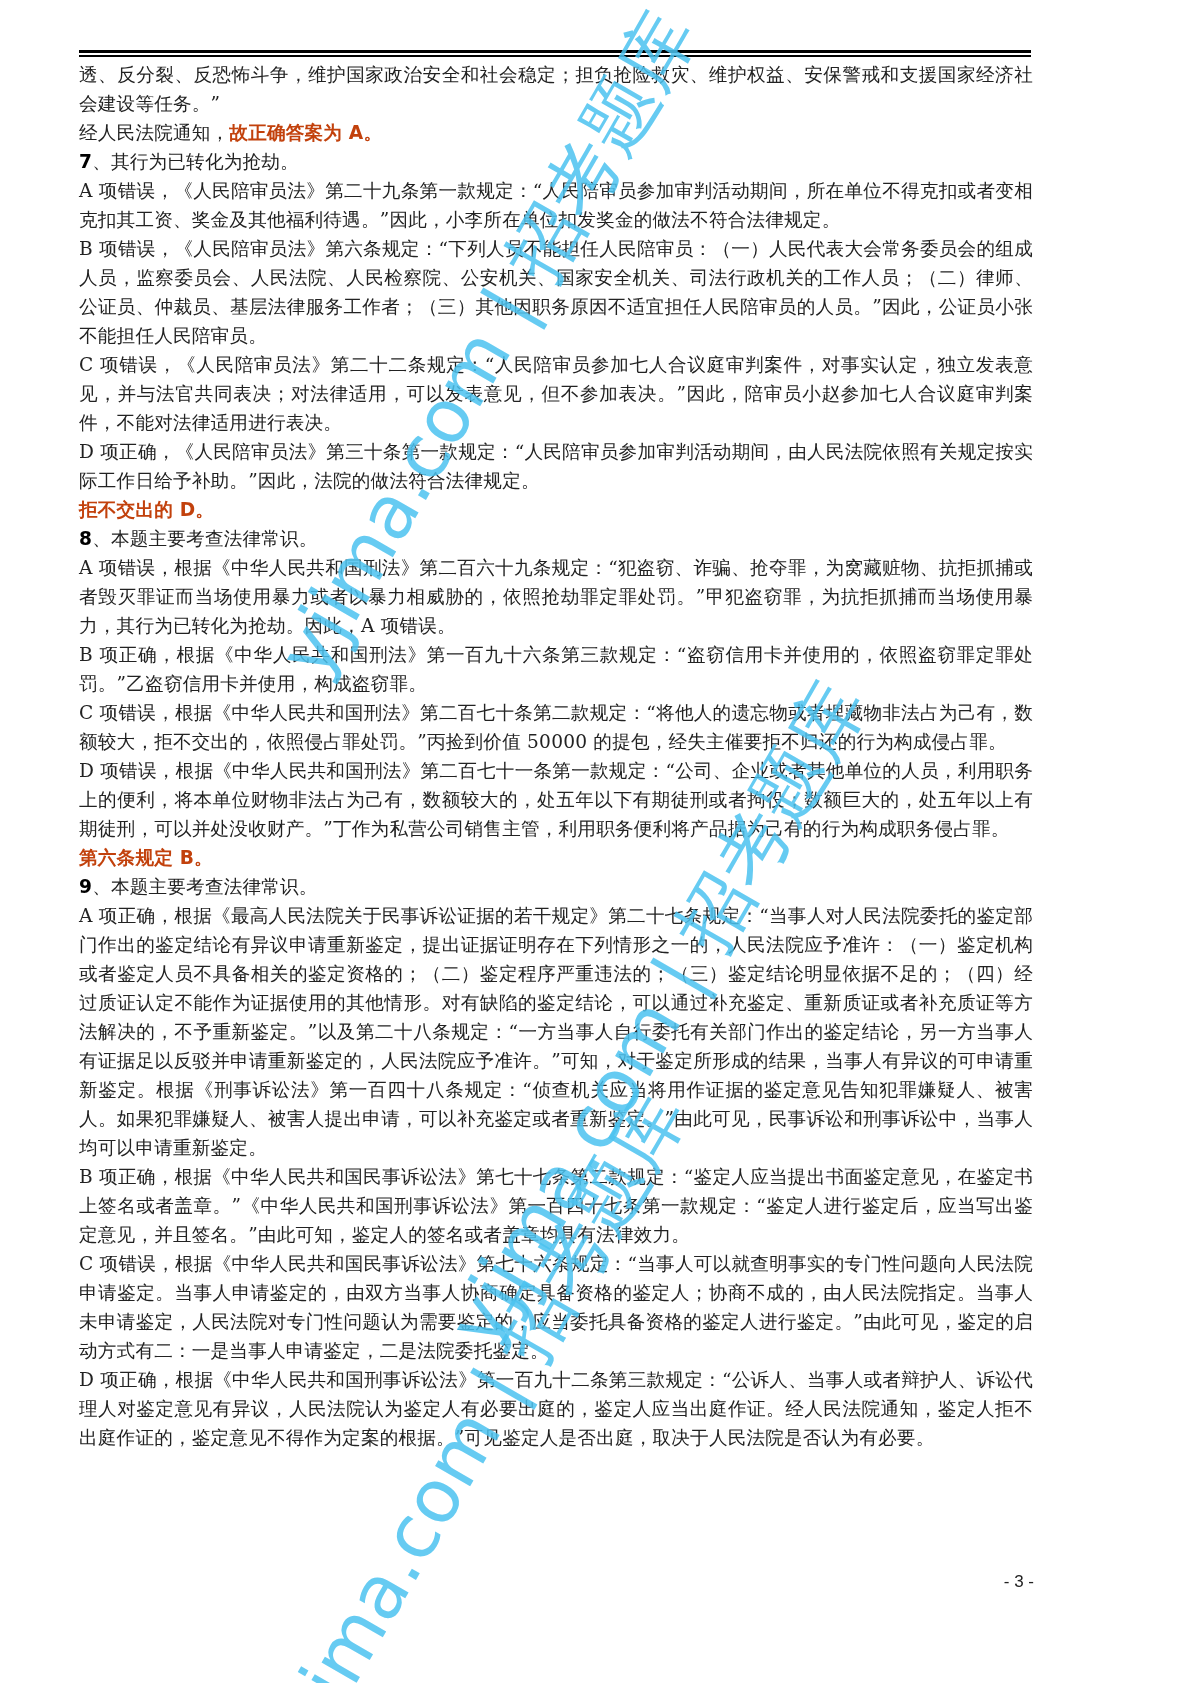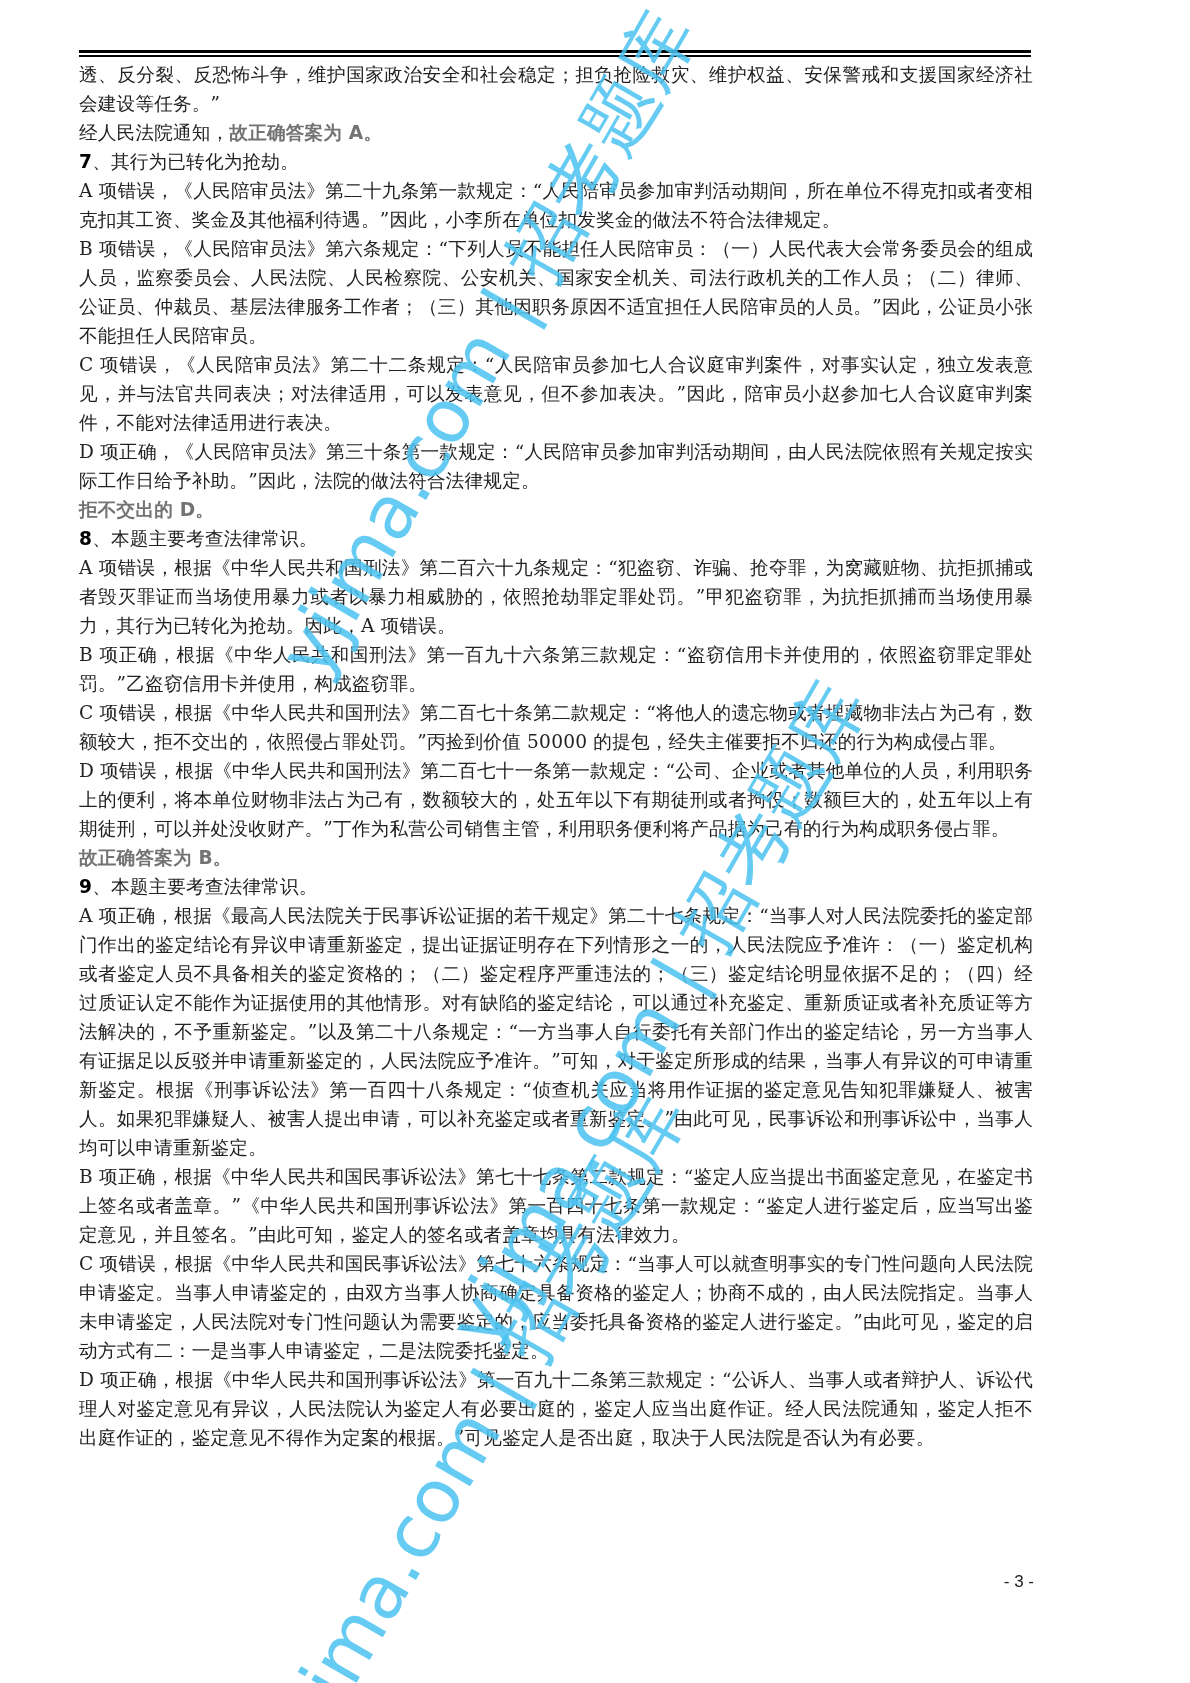--- a/index.html
+++ b/index.html
@@ -12,21 +12,21 @@
   }
   .header-rule .thick { position: absolute; left: 0; top: 0; width: 100%; height: 3px; background: #000; }
   .header-rule .thin { position: absolute; left: 0; top: 5px; width: 100%; height: 1.5px; background: #000; }
   .content {
     position: absolute; left: 79px; top: 60px; width: 954px;
     font-family: "DejaVu Serif", "Liberation Serif", serif;
     font-size: 18.6px; line-height: 29px; color: #222;
     letter-spacing: 0.2px;
   }
   .para { margin: 0; padding: 0; text-align: justify; text-align-last: left; }
-  .bold { font-family: "DejaVu Sans", "Liberation Sans", sans-serif; font-weight: bold; color: #737373; }
+  .bold { font-family: "DejaVu Sans", "Liberation Sans", sans-serif; font-weight: bold; color: #c2410c; }
   .q-num { font-family: "DejaVu Sans", "Liberation Sans", sans-serif; font-weight: bold; color: #000; }
   .page-number {
     position: absolute; left: 990px; top: 1572px; width: 44px; text-align: right;
     font-family: "Liberation Sans", "DejaVu Sans", sans-serif; font-size: 17px; color: #222;
   }
   .watermark {
     position: absolute; pointer-events: none;
     font-family: "DejaVu Sans", "Liberation Sans", sans-serif;
     color: #4cc3f0; opacity: 0.85; white-space: nowrap;
     transform-origin: left center;
@@ -54,21 +54,21 @@
     <p class="para">B 项错误，《人民陪审员法》第六条规定：“下列人员不能担任人民陪审员：（一）人民代表大会常务委员会的组成人员，监察委员会、人民法院、人民检察院、公安机关、国家安全机关、司法行政机关的工作人员；（二）律师、公证员、仲裁员、基层法律服务工作者；（三）其他因职务原因不适宜担任人民陪审员的人员。”因此，公证员小张不能担任人民陪审员。</p>
     <p class="para">C 项错误，《人民陪审员法》第二十二条规定：“人民陪审员参加七人合议庭审判案件，对事实认定，独立发表意见，并与法官共同表决；对法律适用，可以发表意见，但不参加表决。”因此，陪审员小赵参加七人合议庭审判案件，不能对法律适用进行表决。</p>
     <p class="para">D 项正确，《人民陪审员法》第三十条第一款规定：“人民陪审员参加审判活动期间，由人民法院依照有关规定按实际工作日给予补助。”因此，法院的做法符合法律规定。</p>
     <p class="para bold">拒不交出的 D。</p>
 
     <p class="para"><span class="q-num">8</span><span>、本题主要考查法律常识。</span></p>
     <p class="para">A 项错误，根据《中华人民共和国刑法》第二百六十九条规定：“犯盗窃、诈骗、抢夺罪，为窝藏赃物、抗拒抓捕或者毁灭罪证而当场使用暴力或者以暴力相威胁的，依照抢劫罪定罪处罚。”甲犯盗窃罪，为抗拒抓捕而当场使用暴力，其行为已转化为抢劫。因此，A 项错误。</p>
     <p class="para">B 项正确，根据《中华人民共和国刑法》第一百九十六条第三款规定：“盗窃信用卡并使用的，依照盗窃罪定罪处罚。”乙盗窃信用卡并使用，构成盗窃罪。</p>
     <p class="para">C 项错误，根据《中华人民共和国刑法》第二百七十条第二款规定：“将他人的遗忘物或者埋藏物非法占为己有，数额较大，拒不交出的，依照侵占罪处罚。”丙捡到价值 50000 的提包，经失主催要拒不归还的行为构成侵占罪。</p>
     <p class="para">D 项错误，根据《中华人民共和国刑法》第二百七十一条第一款规定：“公司、企业或者其他单位的人员，利用职务上的便利，将本单位财物非法占为己有，数额较大的，处五年以下有期徒刑或者拘役；数额巨大的，处五年以上有期徒刑，可以并处没收财产。”丁作为私营公司销售主管，利用职务便利将产品据为己有的行为构成职务侵占罪。</p>
-    <p class="para bold">故正确答案为 B。</p>
+    <p class="para bold">第六条规定 B。</p>
 
     <p class="para"><span class="q-num">9</span><span>、本题主要考查法律常识。</span></p>
     <p class="para">A 项正确，根据《最高人民法院关于民事诉讼证据的若干规定》第二十七条规定：“当事人对人民法院委托的鉴定部门作出的鉴定结论有异议申请重新鉴定，提出证据证明存在下列情形之一的，人民法院应予准许：（一）鉴定机构或者鉴定人员不具备相关的鉴定资格的；（二）鉴定程序严重违法的；（三）鉴定结论明显依据不足的；（四）经过质证认定不能作为证据使用的其他情形。对有缺陷的鉴定结论，可以通过补充鉴定、重新质证或者补充质证等方法解决的，不予重新鉴定。”以及第二十八条规定：“一方当事人自行委托有关部门作出的鉴定结论，另一方当事人有证据足以反驳并申请重新鉴定的，人民法院应予准许。”可知，对于鉴定所形成的结果，当事人有异议的可申请重新鉴定。根据《刑事诉讼法》第一百四十八条规定：“侦查机关应当将用作证据的鉴定意见告知犯罪嫌疑人、被害人。如果犯罪嫌疑人、被害人提出申请，可以补充鉴定或者重新鉴定。”由此可见，民事诉讼和刑事诉讼中，当事人均可以申请重新鉴定。</p>
     <p class="para">B 项正确，根据《中华人民共和国民事诉讼法》第七十七条第二款规定：“鉴定人应当提出书面鉴定意见，在鉴定书上签名或者盖章。”《中华人民共和国刑事诉讼法》第一百四十七条第一款规定：“鉴定人进行鉴定后，应当写出鉴定意见，并且签名。”由此可知，鉴定人的签名或者盖章均具有法律效力。</p>
     <p class="para">C 项错误，根据《中华人民共和国民事诉讼法》第七十六条规定：“当事人可以就查明事实的专门性问题向人民法院申请鉴定。当事人申请鉴定的，由双方当事人协商确定具备资格的鉴定人；协商不成的，由人民法院指定。当事人未申请鉴定，人民法院对专门性问题认为需要鉴定的，应当委托具备资格的鉴定人进行鉴定。”由此可见，鉴定的启动方式有二：一是当事人申请鉴定，二是法院委托鉴定。</p>
     <p class="para">D 项正确，根据《中华人民共和国刑事诉讼法》第一百九十二条第三款规定：“公诉人、当事人或者辩护人、诉讼代理人对鉴定意见有异议，人民法院认为鉴定人有必要出庭的，鉴定人应当出庭作证。经人民法院通知，鉴定人拒不出庭作证的，鉴定意见不得作为定案的根据。”可见鉴定人是否出庭，取决于人民法院是否认为有必要。</p>
   </div>
 
   <div class="page-number">- 3 -</div>
 

